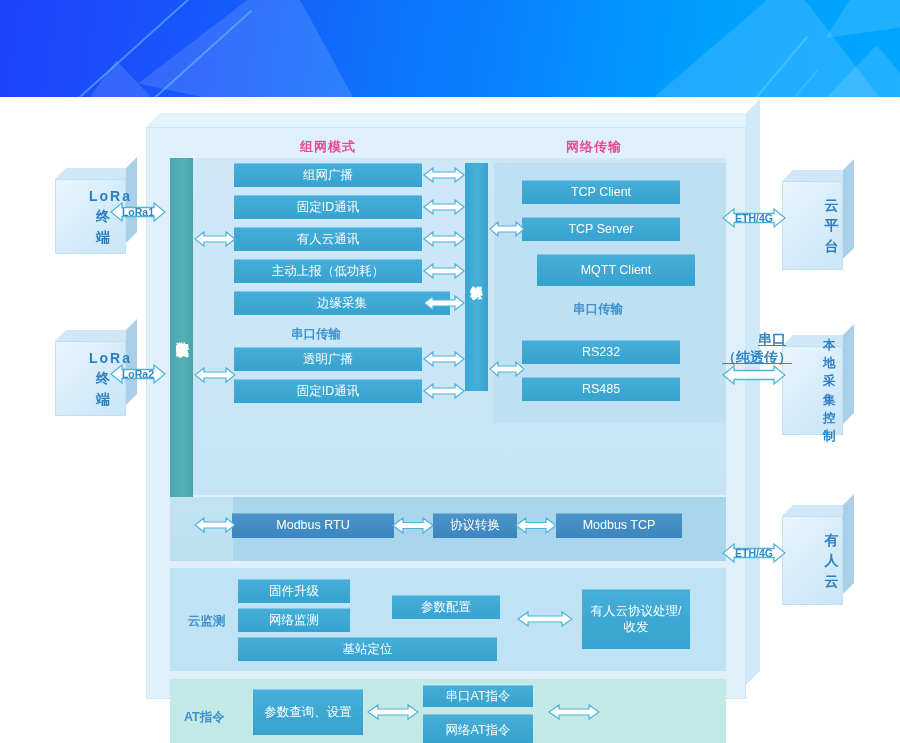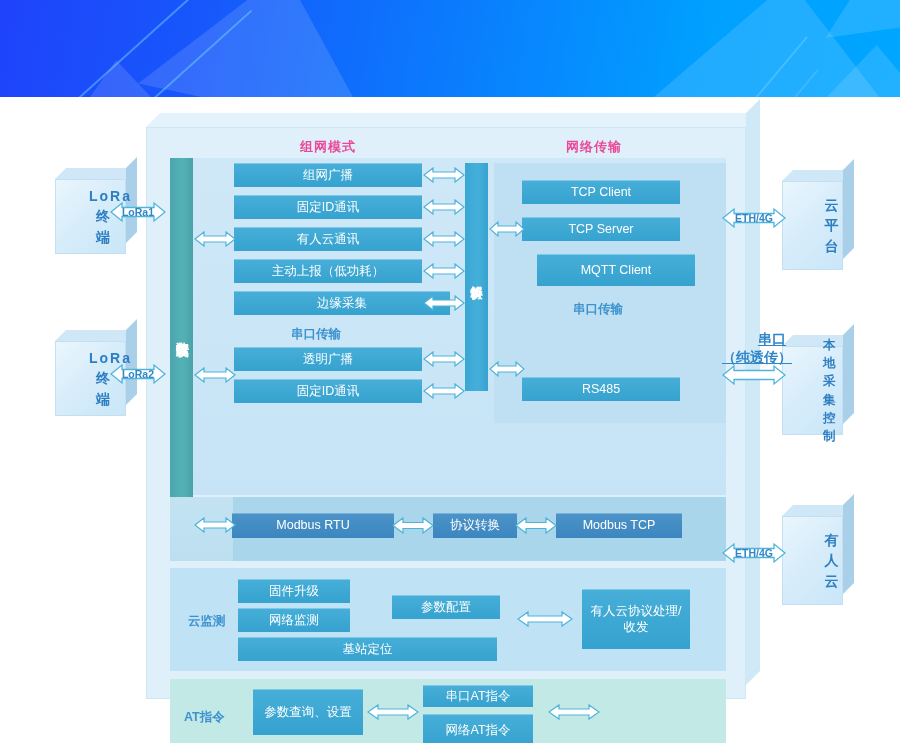--- a/index.html
+++ b/index.html
@@ -200,20 +200,21 @@
 
   <div class="btn" style="left:88px; top:220px; width:188px; height:24px;">透明广播</div>
   <div class="btn" style="left:88px; top:252px; width:188px; height:24px;">固定ID通讯</div>
 
   <div class="btn" style="left:376px; top:53px;  width:158px; height:24px;">TCP Client</div>
   <div class="btn" style="left:376px; top:90px;  width:158px; height:24px;">TCP Server</div>
   <div class="btn" style="left:391px; top:127px; width:158px; height:32px;">MQTT Client</div>
 
   <div class="plabel" style="left:427px; top:174px;">串口传输</div>
 
+  <div class="btn" style="left:376px; top:213px; width:158px; height:24px;">RS232</div>
   <div class="btn" style="left:376px; top:250px; width:158px; height:24px;">RS485</div>
 
   <div class="modbusWrap">
     <div class="modbusInner"></div>
   </div>
   <div class="btn dark" style="left:86px; top:386px; width:162px; height:25px;">Modbus RTU</div>
   <div class="btn dark" style="left:287px; top:386px; width:84px; height:25px;">协议转换</div>
   <div class="btn dark" style="left:410px; top:386px; width:126px; height:25px;">Modbus TCP</div>
 
   <div class="panelB"></div>

